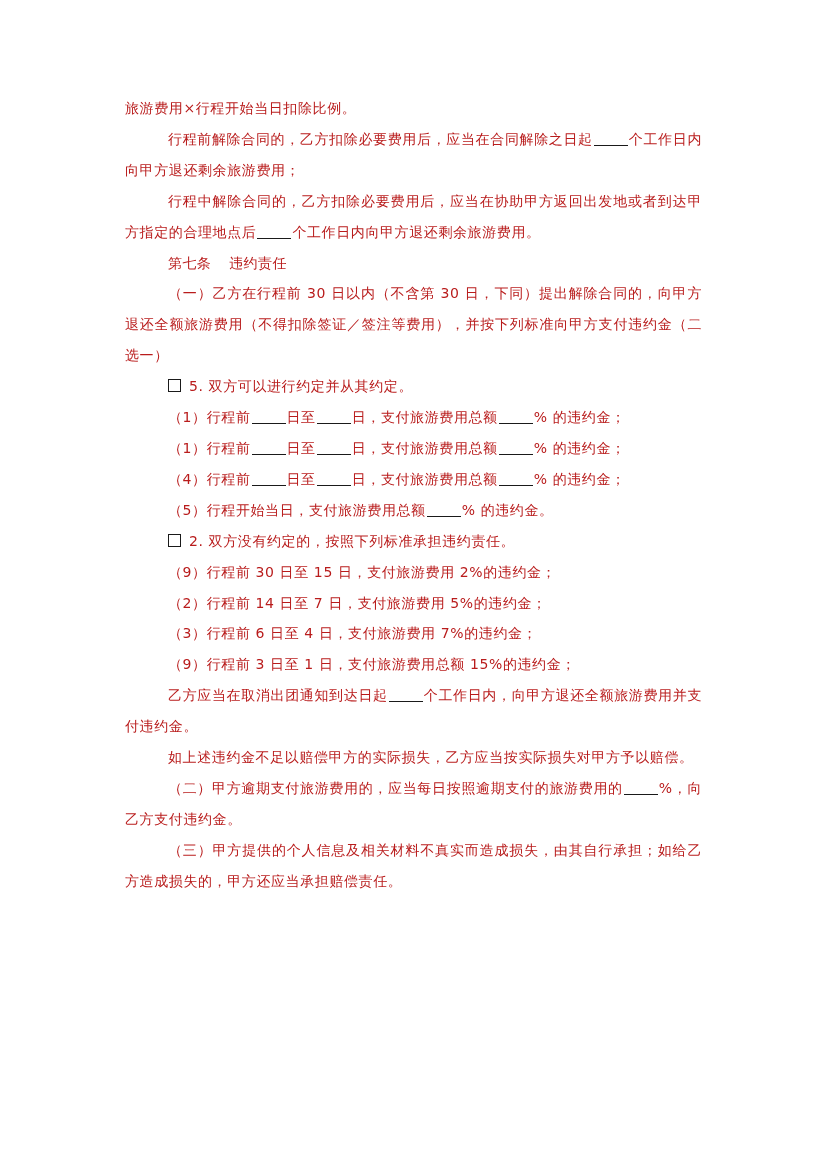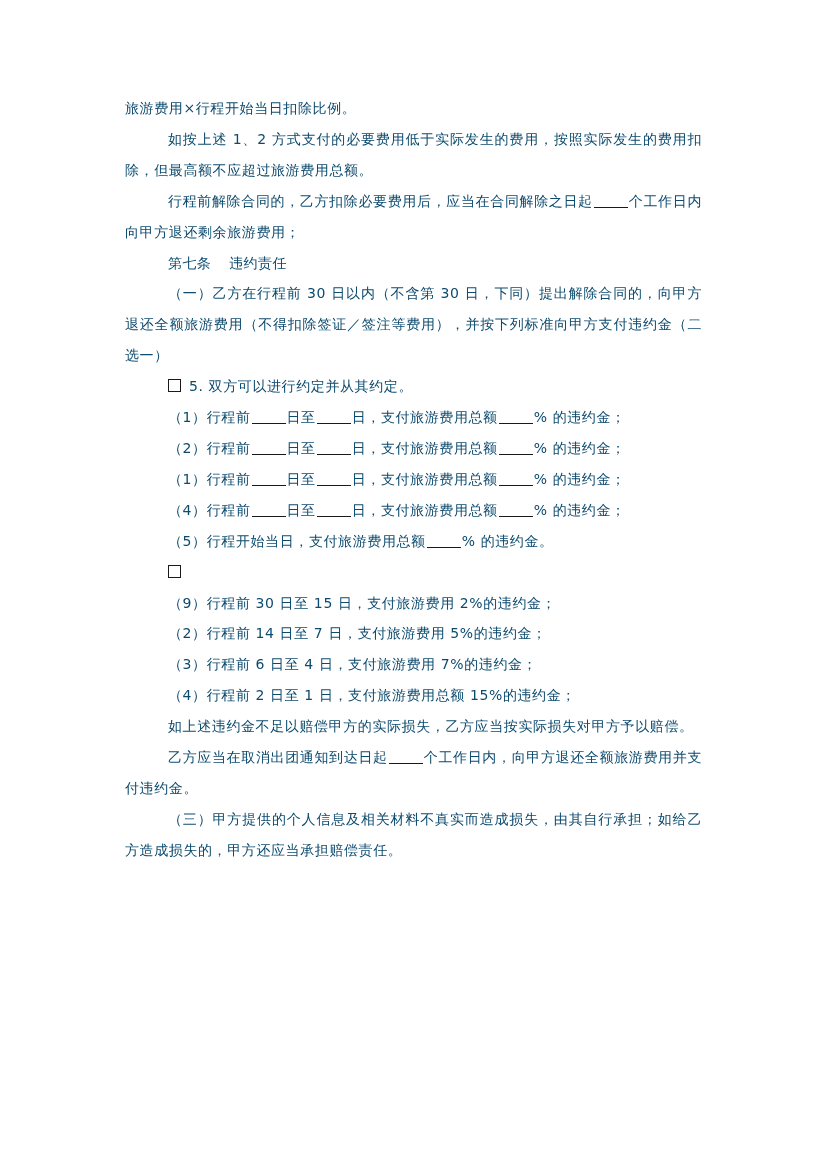--- a/index.html
+++ b/index.html
@@ -1,80 +1,82 @@
 <!DOCTYPE html>
 <html><head>
 <meta charset="utf-8">
 <style>
   html, body { margin: 0; padding: 0; background: #ffffff; }
   body { width: 827px; height: 1169px; position: relative; overflow: hidden; }
   .page {
     position: absolute; left: 125px; top: 93px; width: 577px;
     font-family: "DejaVu Sans", "Liberation Sans", sans-serif;
-    font-size: 14px; color: #0c4a6e; line-height: 30.9px;
+    font-size: 14px; color: #b91c1c; line-height: 30.9px;
     letter-spacing: 0.6px;
   }
   .p { margin: 0; text-align: justify; }
   .indent { text-indent: 43px; }
   .item { padding-left: 43px; }
   .heading { padding-left: 43px; font-weight: normal; letter-spacing: 0.4px; }
   .heading .gap { display: inline-block; width: 18px; }
   .blank { display: inline-block; width: 34px; border-bottom: 1px solid #1a1a1a; height: 14px; vertical-align: -2px; margin: 0 1px; }
   .checkbox { display: inline-block; width: 11px; height: 11px; border: 1px solid #1a1a1a; vertical-align: -1px; margin-right: 8px; }
 </style>
 </head>
 <body>
 
 <div class="page">
 
   <p class="p">旅游费用×行程开始当日扣除比例。</p>
 
-  <p class="p indent">如按上述 1、2 方式支付的必要费用低于实际发生的费用，按照实际发生的费用扣除，但最高额不应超过旅游费用总额。</p>
 
   <p class="p indent">
     <span>行程前解除合同的，乙方扣除必要费用后，应当在合同解除之日起</span><span class="blank"></span><span>个工作日内向甲方退还剩余旅游费用；</span>
   </p>
 
+  <p class="p indent">
+    <span>行程中解除合同的，乙方扣除必要费用后，应当在协助甲方返回出发地或者到达甲方指定的合理地点后</span><span class="blank"></span><span>个工作日内向甲方退还剩余旅游费用。</span>
+  </p>
 
   <p class="p heading">
     <span>第七条</span><span class="gap"></span><span>违约责任</span>
   </p>
 
   <p class="p indent">（一）乙方在行程前 30 日以内（不含第 30 日，下同）提出解除合同的，向甲方退还全额旅游费用（不得扣除签证／签注等费用），并按下列标准向甲方支付违约金（二选一）</p>
 
   <p class="p item">
     <span class="checkbox"></span><span>5.  双方可以进行约定并从其约定。</span>
   </p>
 
   <p class="p item">
     <span>（1）行程前</span><span class="blank"></span><span>日至</span><span class="blank"></span><span>日，支付旅游费用总额</span><span class="blank"></span><span>% 的违约金；</span>
   </p>
   <p class="p item">
-    <span>（2）行程前</span><span class="blank"></span><span>日至</span><span class="blank"></span><span>日，支付旅游费用总额</span><span class="blank"></span><span>% 的违约金；</span>
-  </p>
-  <p class="p item">
     <span>（1）行程前</span><span class="blank"></span><span>日至</span><span class="blank"></span><span>日，支付旅游费用总额</span><span class="blank"></span><span>% 的违约金；</span>
   </p>
   <p class="p item">
     <span>（4）行程前</span><span class="blank"></span><span>日至</span><span class="blank"></span><span>日，支付旅游费用总额</span><span class="blank"></span><span>% 的违约金；</span>
   </p>
   <p class="p item">
     <span>（5）行程开始当日，支付旅游费用总额</span><span class="blank"></span><span>% 的违约金。</span>
   </p>
 
   <p class="p item">
-    <span class="checkbox"></span>
+    <span class="checkbox"></span><span>2.  双方没有约定的，按照下列标准承担违约责任。</span>
   </p>
   <p class="p item">（9）行程前 30 日至 15 日，支付旅游费用 2%的违约金；</p>
   <p class="p item">（2）行程前 14 日至 7 日，支付旅游费用 5%的违约金；</p>
   <p class="p item">（3）行程前 6 日至 4 日，支付旅游费用 7%的违约金；</p>
-  <p class="p item">（4）行程前 2 日至 1 日，支付旅游费用总额 15%的违约金；</p>
-
-  <p class="p indent">如上述违约金不足以赔偿甲方的实际损失，乙方应当按实际损失对甲方予以赔偿。</p>
+  <p class="p item">（9）行程前 3 日至 1 日，支付旅游费用总额 15%的违约金；</p>
 
   <p class="p indent">
     <span>乙方应当在取消出团通知到达日起</span><span class="blank"></span><span>个工作日内，向甲方退还全额旅游费用并支付违约金。</span>
   </p>
 
+  <p class="p indent">如上述违约金不足以赔偿甲方的实际损失，乙方应当按实际损失对甲方予以赔偿。</p>
+
+  <p class="p indent">
+    <span>（二）甲方逾期支付旅游费用的，应当每日按照逾期支付的旅游费用的</span><span class="blank"></span><span>%，向乙方支付违约金。</span>
+  </p>
 
   <p class="p indent">（三）甲方提供的个人信息及相关材料不真实而造成损失，由其自行承担；如给乙方造成损失的，甲方还应当承担赔偿责任。</p>
 
 </div>
 
 </body></html>

